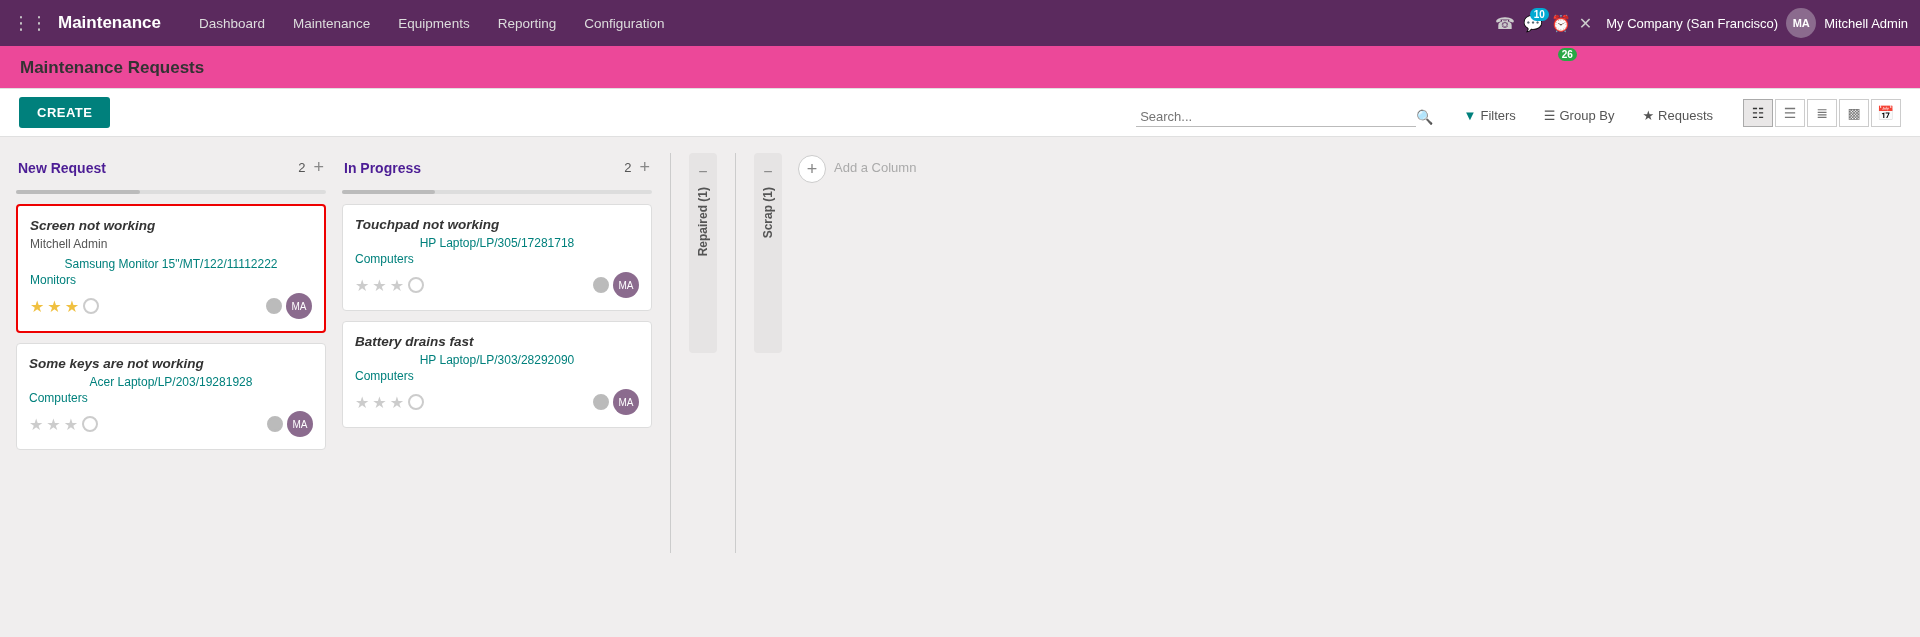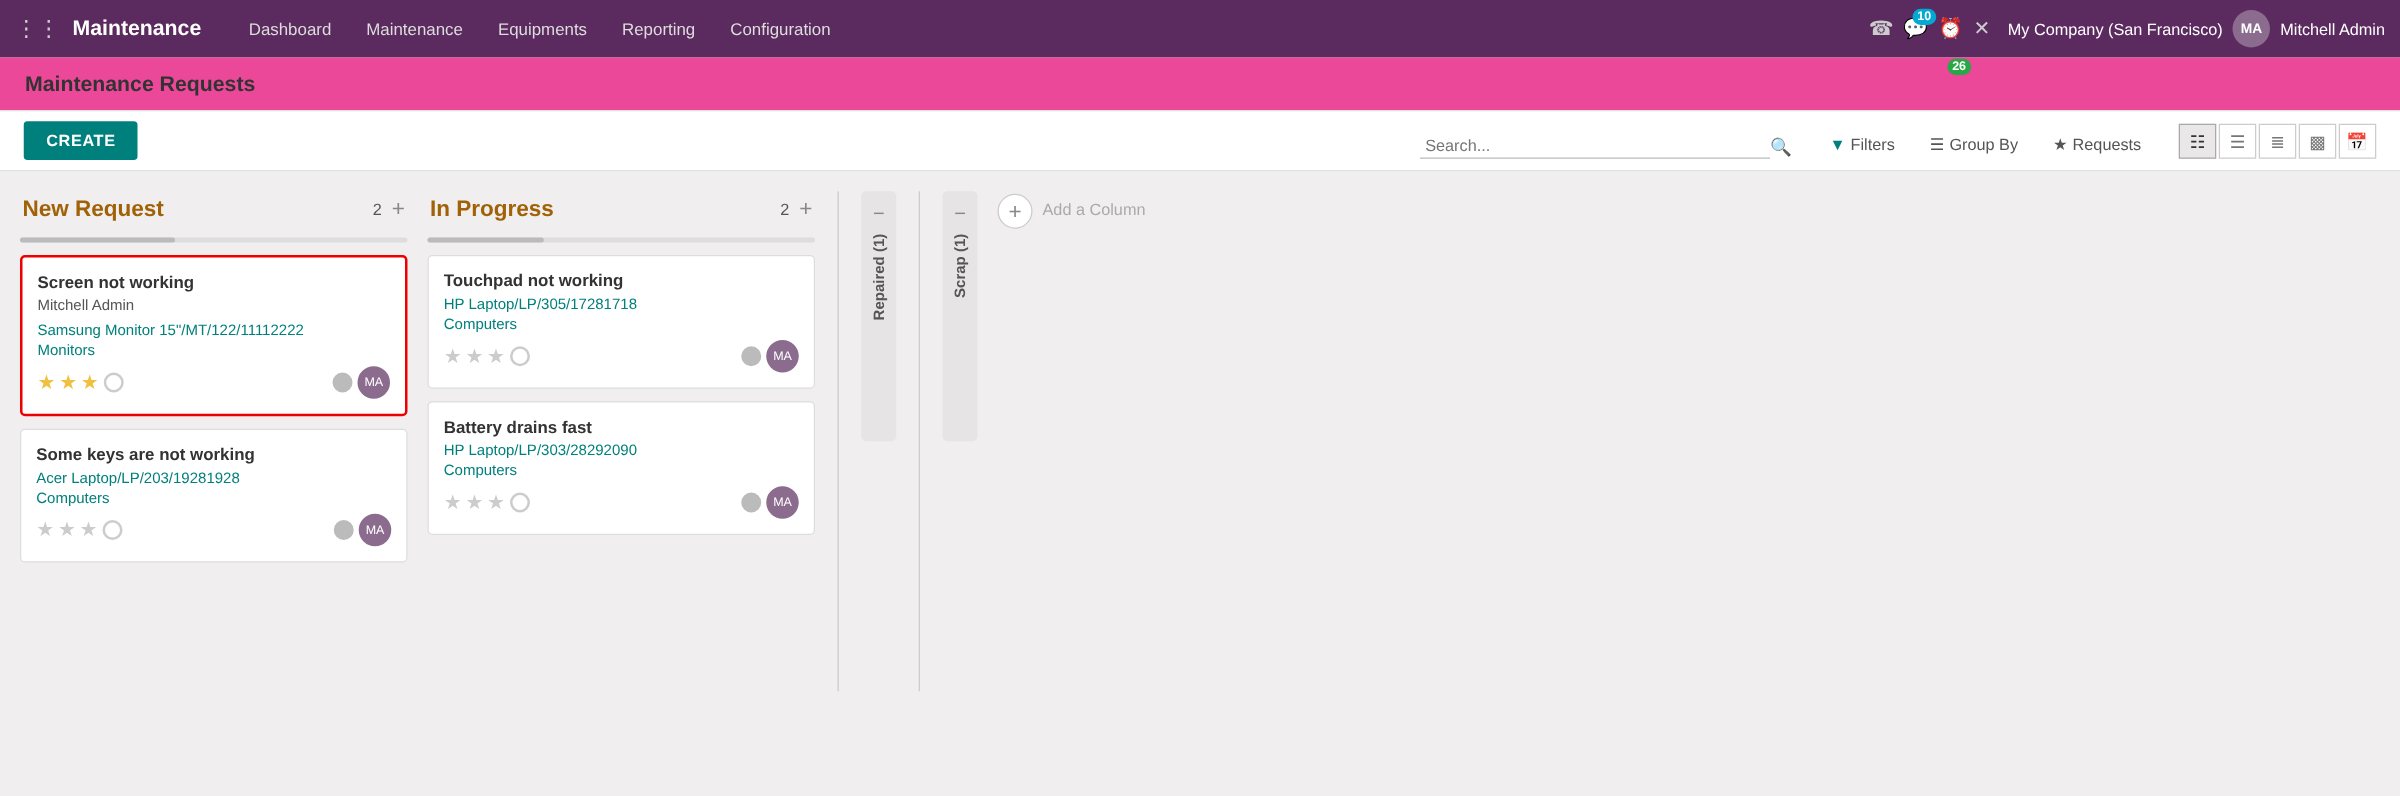--- a/index.html
+++ b/index.html
@@ -135,38 +135,38 @@
       min-width: 310px;
       max-width: 310px;
     }
     .kanban-col-header {
       display: flex;
       align-items: center;
       justify-content: space-between;
       margin-bottom: 8px;
       padding: 4px 2px;
     }
-    .kanban-col-title { font-size: 18px; font-weight: 600; color: #a16207; }
+    .kanban-col-title { font-size: 14px; font-weight: 600; color: #4c1d95; }
     .kanban-col-count { font-size: 13px; color: #555; }
     .kanban-col-add { font-size: 18px; color: #888; cursor: pointer; background: none; border: none; }
     .progress-bar-wrap { height: 4px; background: #ddd; border-radius: 2px; margin-bottom: 10px; }
     .progress-bar { height: 100%; background: #bbb; border-radius: 2px; }
 
     .kanban-card {
       background: #fff;
       border: 1px solid #ddd;
       border-radius: 4px;
       padding: 12px;
       margin-bottom: 10px;
       cursor: pointer;
       position: relative;
     }
     .kanban-card.highlighted { border: 2px solid #e00; }
-    .kanban-card-title { font-size: 13.5px; font-weight: 600; color: #333; margin-bottom: 4px; }
-    .kanban-card-sub { font-size: 12px; color: #00807c; margin-bottom: 2px; }
+    .kanban-card-title { font-size: 13.5px; font-weight: 600; color: #333; margin-bottom: 4px; font-style: italic; }
+    .kanban-card-sub { font-size: 12px; color: #00807c; margin-bottom: 2px; text-align: center; }
     .kanban-card-tag { font-size: 12px; color: #00807c; margin-bottom: 2px; }
     .kanban-card-label { font-size: 12px; color: #555; margin-bottom: 6px; }
     .kanban-card-footer {
       display: flex;
       align-items: center;
       justify-content: space-between;
       margin-top: 6px;
     }
     .stars { display: flex; gap: 3px; }
     .star { font-size: 16px; color: #ccc; }

